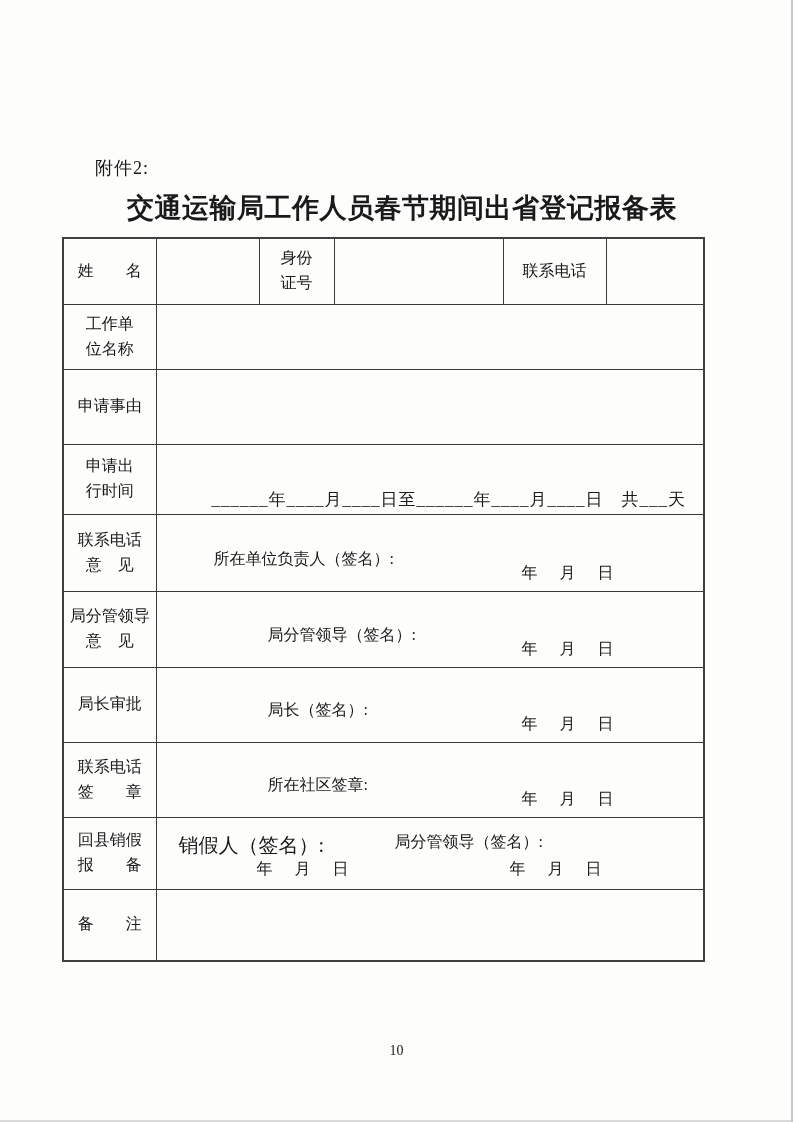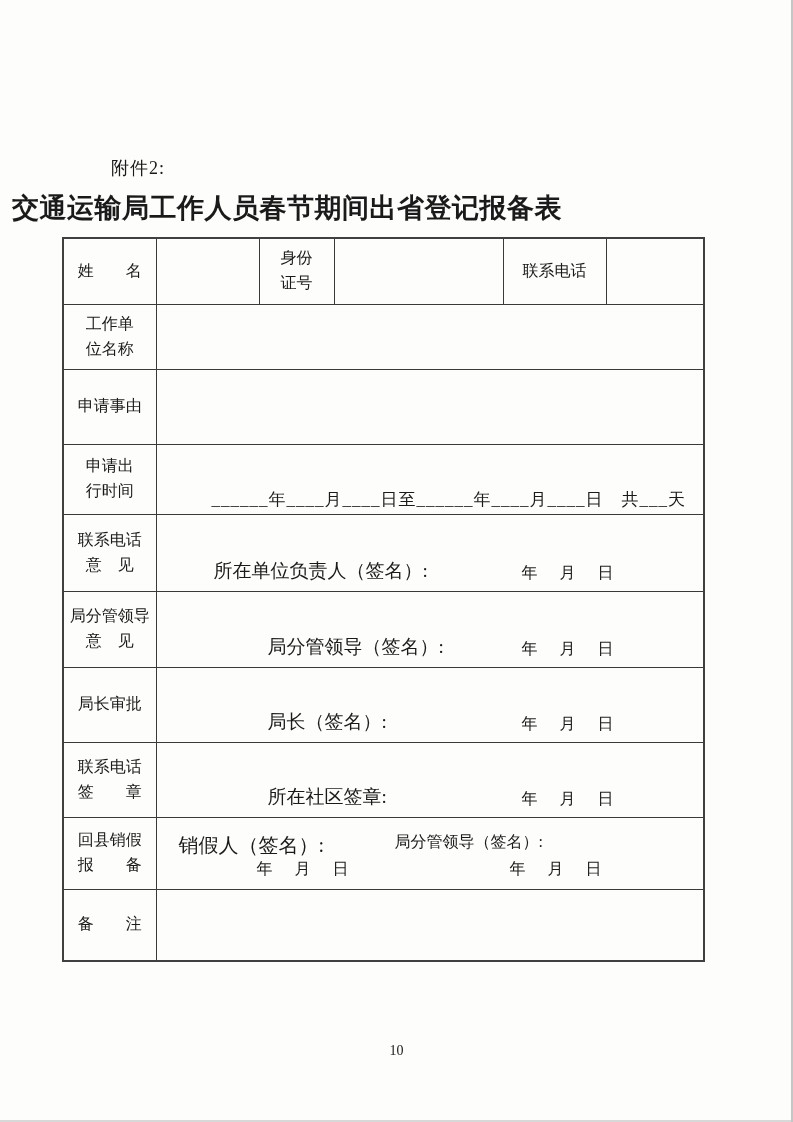--- a/index.html
+++ b/index.html
@@ -8,25 +8,25 @@
     width:793px;height:1122px;
     margin:0 auto;
     background:#fdfdfc;
     color:#1a1a1a;
     font-family:"Liberation Serif","DejaVu Serif",serif;
     overflow:hidden;
     box-shadow: inset -2px 0 0 #c6c6c6, inset 0 -2px 0 #d8d8d8;
   }
   .attachment{
     position:absolute;left:95px;top:156px;
-    font-size:18px;letter-spacing:1px;margin-left:16px;
+    font-size:18px;letter-spacing:1px;
   }
   .doc-title{
     position:absolute;left:12px;top:190px;width:780px;
-    margin:0;
+    margin:0;text-align:center;
     font-family:"Liberation Sans","DejaVu Sans",sans-serif;
     font-size:27px;font-weight:900;letter-spacing:0.5px;
   }
   table.form{
     position:absolute;left:62px;top:237px;
     width:641px;
     border-collapse:collapse;table-layout:fixed;
     border:2px solid #404040;
   }
   table.form td{
@@ -54,22 +54,22 @@
   tr.r10{height:72px;border-radius:27px;}
   .travel-line{
     display:block;
     padding-left:55px;
     font-size:17px;
     letter-spacing:1px;
     white-space:nowrap;
     margin-top:41px;
   }
   .sign-label{
-    position:absolute;bottom:7px;
-    font-size:19px;white-space:nowrap;
+    position:absolute;bottom:21px;
+    font-size:16px;white-space:nowrap;
   }
   .date-label{
     position:absolute;bottom:7px;left:365px;
     font-size:16px;letter-spacing:3px;white-space:nowrap;
   }
   .sign-pos-a{left:57px;}
   .sign-pos-b{left:111px;}
   .rc-sign1{position:absolute;top:14px;left:22px;font-size:20px;white-space:nowrap;}
   .rc-sign2{position:absolute;top:14px;left:238px;font-size:16px;white-space:nowrap;}
   .rc-date1{position:absolute;top:41px;left:100px;font-size:16px;letter-spacing:3px;white-space:nowrap;}

